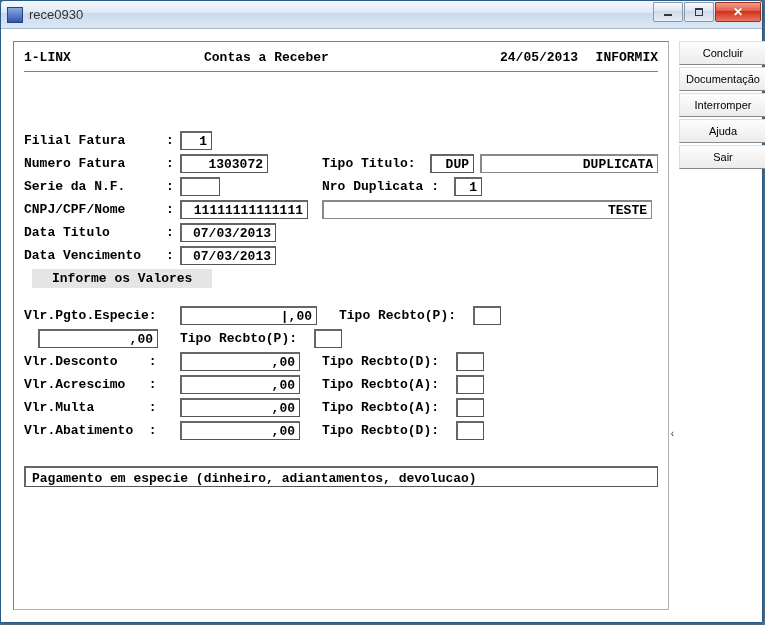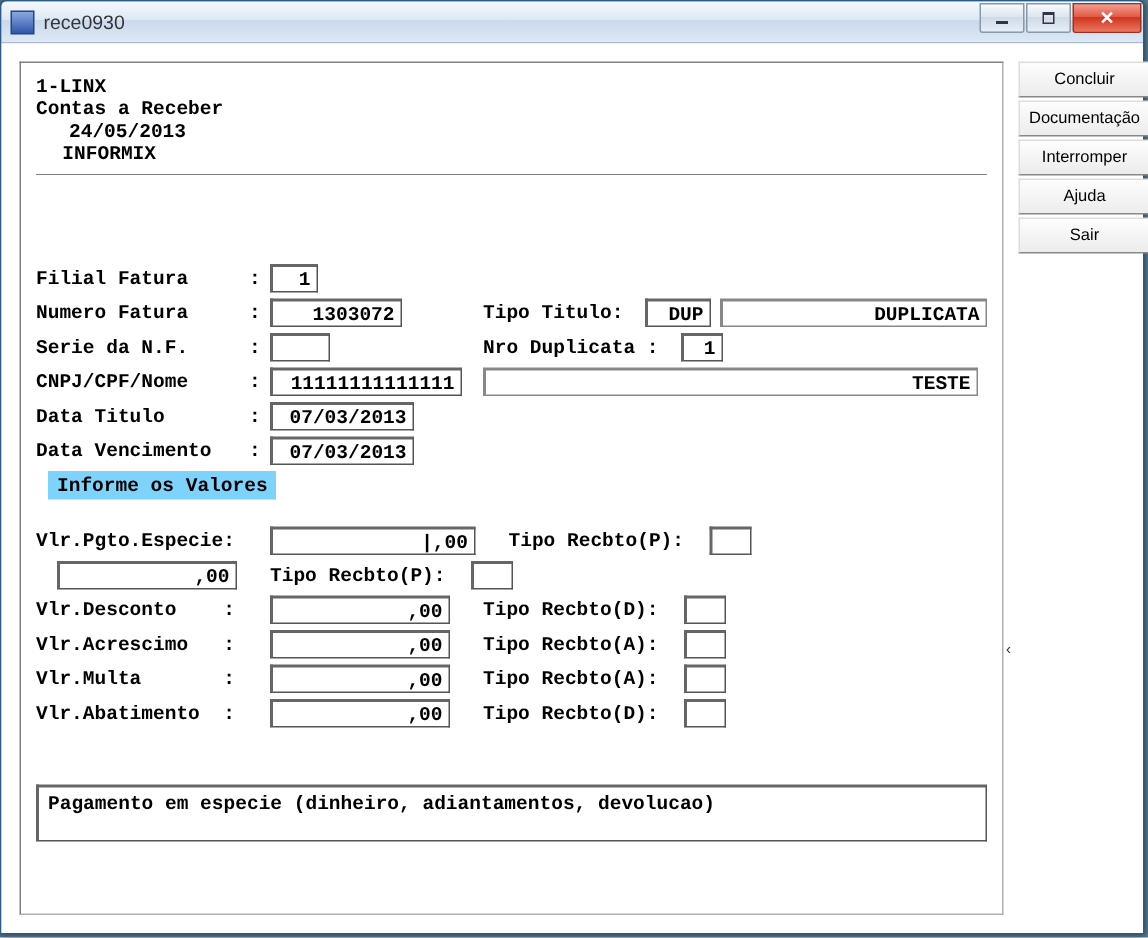--- a/index.html
+++ b/index.html
@@ -101,21 +101,21 @@
     padding: 0 6px;
     background: linear-gradient(#fdfdfd,#ececec);
     border: 1px solid #888;
     border-top-color:#ddd;
     border-left-color:#ddd;
     line-height:22px;
     cursor:pointer;
   }
 
   .hdr { font-weight: bold; color:#000; }
-  .hdr-row { display:flex; white-space:pre;flex-direction:column; }
+  .hdr-row { display:flex; white-space:pre; }
   .hdr-row .h1 { width: 180px; }
   .hdr-row .h2 { flex:1; }
   .hdr-row .h3 { width: 100px; text-align:right; }
   .hdr-row .h4 { width: 80px; text-align:right; }
   .hdr2 .h1 { color:#003399; }
   .hdr2 .h4 { text-align:right;}
   .hr {
     height:2px;
     margin: 6px 0 10px 0;
     background: linear-gradient(#808080 0,#808080 1px,#fff 1px,#fff 2px);
@@ -149,34 +149,34 @@
     border:1px solid #888;
     border-top:2px solid #888;
     border-left:2px solid #888;
     background:#fff;
   }
   .field.num { text-align:right; }
   .gap { display:inline-block; }
 
   .highlight {
     display:inline-block;
-    background:#7dd3fc;
+    background:#e5e5e5;
     font-weight:bold;
-    padding: 2px 6px;
+    padding: 2px 20px;
     margin: 2px 0 16px 8px;
   }
 
   .footer-box {
-    margin-top: 36px;
+    margin-top: 24px;
     border: 1px solid #555;
     border-top: 2px solid #666;
     border-left: 2px solid #666;
     padding: 3px 6px;
     font-weight:bold;
-    height: 38px;
+    height: 21px;
     line-height:16px;
   }
   .caret { position:absolute; right:-6px; top: 386px; font-size:10px; color:#333; font-family:sans-serif;}
 </style>
 </head>
 <body>
 
 <div class="window">
   <div class="titlebar">
     <div class="app-icon"></div>

